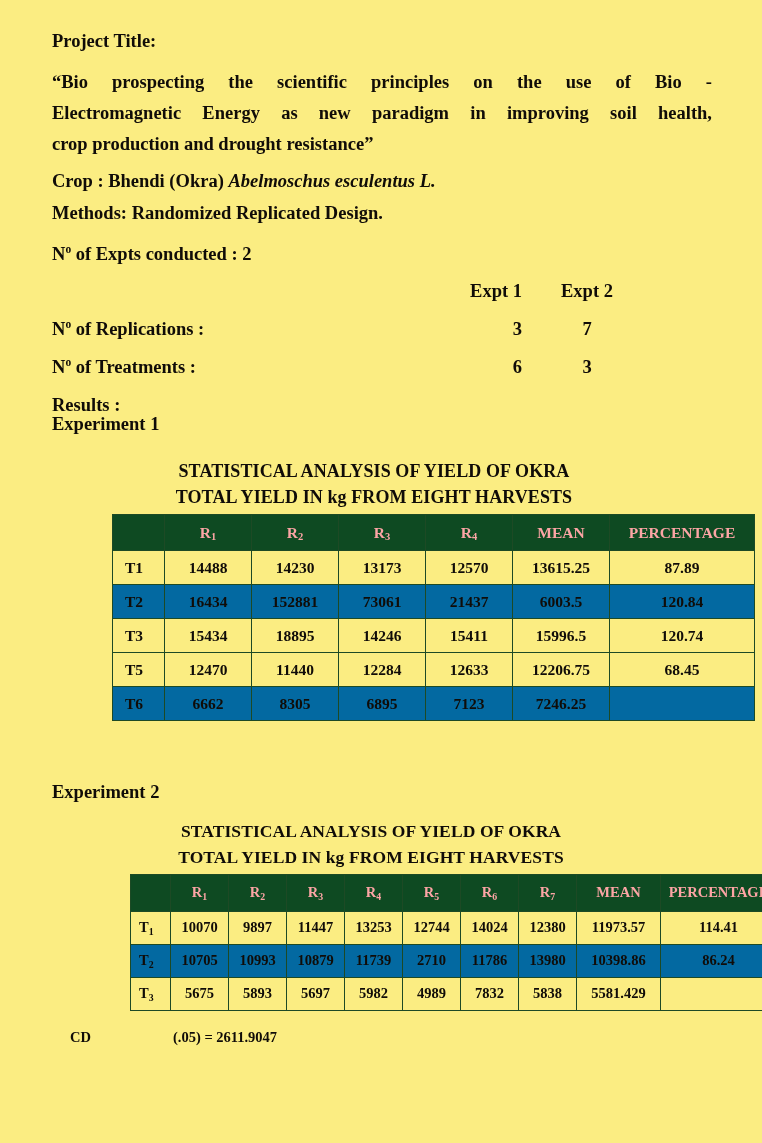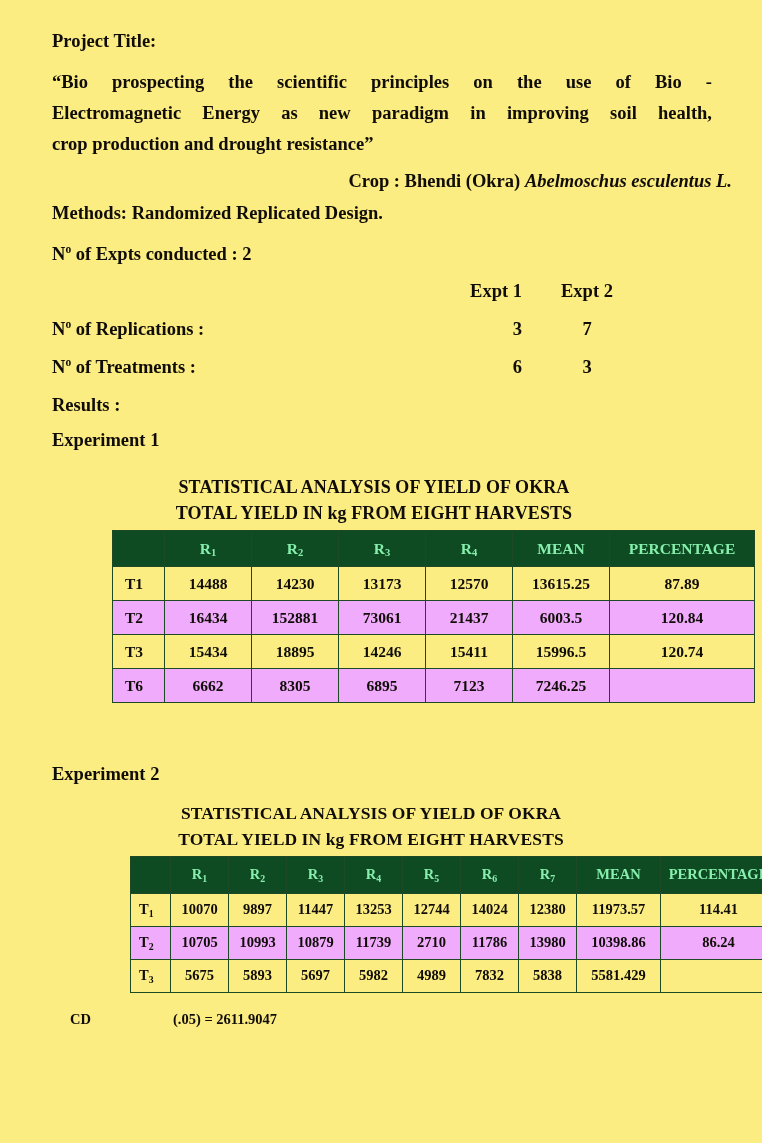--- a/index.html
+++ b/index.html
@@ -13,21 +13,21 @@
     font-family: "Liberation Serif", "DejaVu Serif", serif;
     color: #100c08;
     overflow: hidden;
     position: relative;
   }
   .page {
     position: relative;
     width: 762px;
     height: 1143px;
     box-sizing: border-box;
-    padding: 22px 30px 0 52px;
+    padding: 22px 22px 0 52px;
   }
   .lbl {
     font-weight: bold;
     font-size: 18.5px;
     line-height: 1.0;
     margin: 0 0 0 0;
   }
   .proj-title {
     margin-top: 10px;
     margin-bottom: 16px;
@@ -44,21 +44,20 @@
     display: block;
     text-align: justify;
     text-align-last: justify;
   }
   .quote .ln.last {
     text-align-last: left;
   }
   .crop-line {
     margin-top: 12px;
     margin-bottom: 14px;
-    text-align: right;
   }
   .crop-line .sci {
     font-style: italic;
   }
   .methods-line {
     margin-bottom: 22px;
   }
   .expts-line {
     margin-bottom: 18px;
   }
@@ -76,21 +75,21 @@
   .exp-grid td {
     padding: 0 0 17px 0;
     vertical-align: top;
   }
   .exp-grid td.c1 { width: 330px; text-align: left; }
   .exp-grid td.c2 { width: 140px; text-align: right; }
   .exp-grid td.c3 { width: 130px; text-align: center; }
 
   .results-line {
     margin-top: 1px;
-    margin-bottom: 16px;
+    margin-bottom: 0;
   }
   .exp1-line {
     margin-bottom: 8px;
   }
 
   .tbl-title {
     text-align: center;
     font-weight: bold;
     font-size: 18px;
     letter-spacing: 0.1px;
@@ -114,24 +113,24 @@
   table.data th, table.data td {
     border: 1px solid #1d4a25;
     font-weight: bold;
     text-align: center;
     color: #100c08;
     overflow: hidden;
     white-space: nowrap;
   }
   table.data thead th {
     background: #0e4a22;
-    color: #86efac;
+    color: #fca5a5;
   }
   table.data tr.band td {
-    background: #f0abfc;
+    background: #0369a1;
   }
 
   
   table.t1tbl {
     width: 642px;
     margin: 0 0 0 60px;
   }
   table.t1tbl th {
     height: 33px;
     font-size: 15.5px;
@@ -289,20 +288,29 @@
       </tr>
       <tr>
         <td class="rowlabel">T3</td>
         <td>15434</td>
         <td>18895</td>
         <td>14246</td>
         <td>15411</td>
         <td>15996.5</td>
         <td>120.74</td>
       </tr>
+      <tr>
+        <td class="rowlabel">T5</td>
+        <td>12470</td>
+        <td>11440</td>
+        <td>12284</td>
+        <td>12633</td>
+        <td>12206.75</td>
+        <td>68.45</td>
+      </tr>
       <tr class="band">
         <td class="rowlabel">T6</td>
         <td>6662</td>
         <td>8305</td>
         <td>6895</td>
         <td>7123</td>
         <td>7246.25</td>
         <td></td>
       </tr>
     </tbody>

